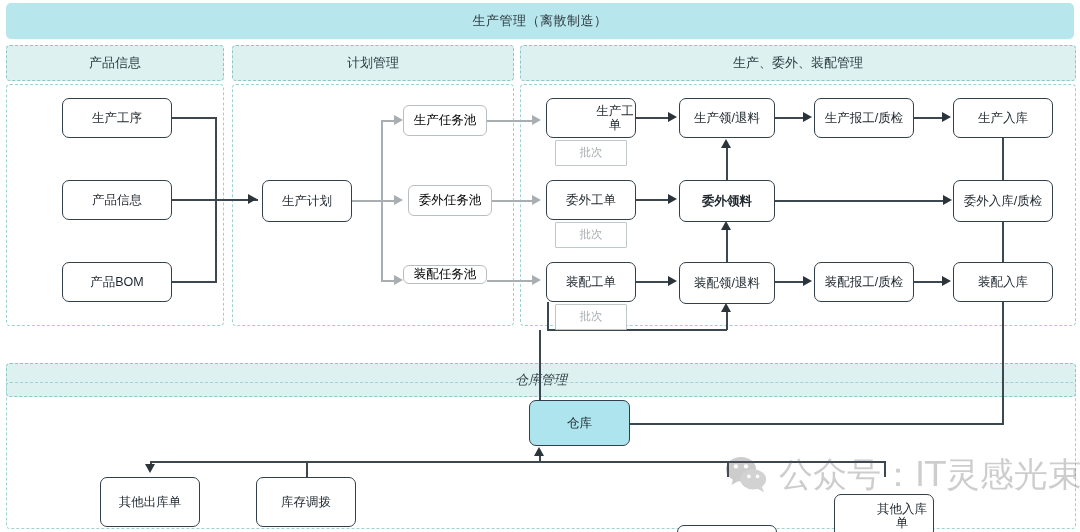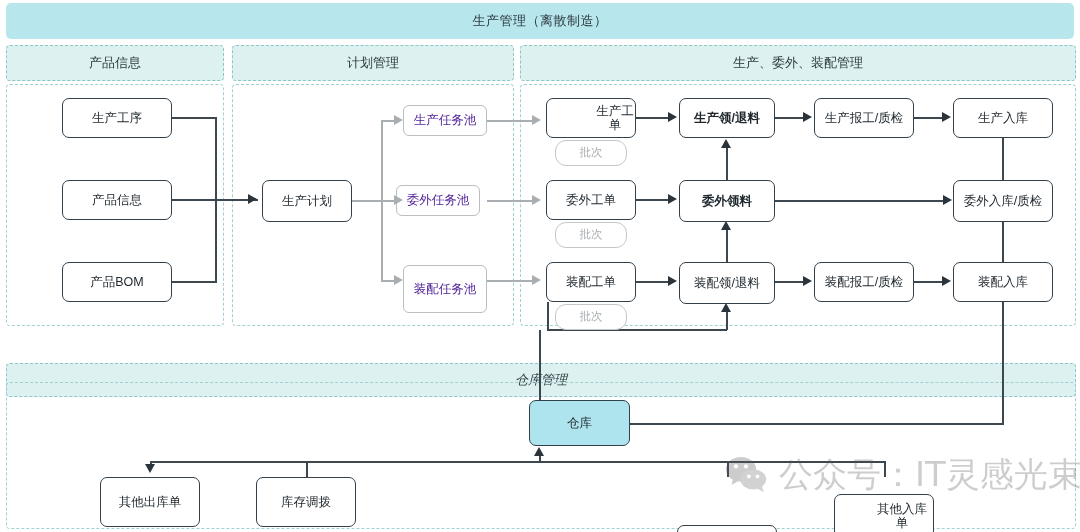--- a/index.html
+++ b/index.html
@@ -42,28 +42,28 @@
     border:1.6px solid #31404a;
     border-radius:7px;
     background:#ffffff;
     display:flex;align-items:center;justify-content:center;
     font-size:12.5px;color:#1d262c;
     text-align:center;line-height:1.15;
     z-index:5;
   }
   .node.ghost{
     border:1.4px solid #b9bec2;
-    color:#4c1d95;
+    color:#000000;
     border-radius:6px;
     z-index:3;
   }
   .node.batch{
     border:1.2px solid #c2c7ca;
     color:#a9aeb2;
-    border-radius:11px;
+    border-radius:1px;
     font-size:11.5px;
     z-index:2;
   }
   .node.accent{
     background:#aee4ee;
     border:1.6px solid #31404a;
     margin-left:40px;
   }
 
   
@@ -124,22 +124,22 @@
   <div class="ln h gray" style="left:352px;top:200px;width:30px;"></div>
   <div class="ln v gray" style="left:381px;top:121px;height:160px;"></div>
   <div class="ln h gray" style="left:381px;top:120px;width:17px;"></div>
   <div class="ln h gray" style="left:381px;top:200px;width:17px;"></div>
   <div class="ln h gray" style="left:381px;top:280px;width:17px;"></div>
   <div class="ar r gray" style="left:394px;top:115px;"></div>
   <div class="ar r gray" style="left:394px;top:195px;"></div>
   <div class="ar r gray" style="left:394px;top:275px;"></div>
 
   <div class="node ghost" style="left:403px;top:105px;width:84px;height:31px;">生产任务池</div>
-  <div class="node ghost" style="left:396px;top:185px;width:84px;height:31px;">委外任务池</div>
-  <div class="node ghost" style="left:403px;top:265px;width:84px;height:48px;">装配任务池</div>
+  <div class="node ghost" style="left:408px;top:185px;width:84px;height:31px;">委外任务池</div>
+  <div class="node ghost" style="left:403px;top:265px;width:84px;height:19px;">装配任务池</div>
 
   <div class="ln h gray" style="left:487px;top:120px;width:47px;"></div>
   <div class="ln h gray" style="left:487px;top:200px;width:47px;"></div>
   <div class="ln h gray" style="left:487px;top:280px;width:47px;"></div>
   <div class="ar r gray" style="left:532px;top:115px;"></div>
   <div class="ar r gray" style="left:532px;top:195px;"></div>
   <div class="ar r gray" style="left:532px;top:275px;"></div>
 
   <div class="node batch" style="left:555px;top:140px;width:72px;height:26px;">批次</div>
   <div class="node" style="left:546px;top:98px;width:90px;height:40px;padding-left:48px;">生产工单</div>
@@ -150,21 +150,21 @@
   <div class="node batch" style="left:555px;top:304px;width:72px;height:26px;">批次</div>
   <div class="node" style="left:546px;top:262px;width:90px;height:40px;">装配工单</div>
 
   <div class="ln h" style="left:636px;top:117px;width:36px;"></div>
   <div class="ar r" style="left:668px;top:112px;"></div>
   <div class="ln h" style="left:636px;top:199px;width:36px;"></div>
   <div class="ar r" style="left:668px;top:194px;"></div>
   <div class="ln h" style="left:636px;top:281px;width:36px;"></div>
   <div class="ar r" style="left:668px;top:276px;"></div>
 
-  <div class="node" style="left:679px;top:98px;width:96px;height:40px;font-weight:bold;">生产领/退料</div>
+  <div class="node" style="left:679px;top:98px;width:96px;height:40px;">生产领/退料</div>
   <div class="node" style="left:679px;top:180px;width:96px;height:42px;font-weight:bold;">委外领料</div>
   <div class="node" style="left:679px;top:262px;width:96px;height:42px;">装配领/退料</div>
 
   <div class="ln v" style="left:726px;top:147px;height:34px;"></div>
   <div class="ar u" style="left:721px;top:139px;"></div>
 
   <div class="ln v" style="left:726px;top:229px;height:34px;"></div>
   <div class="ar u" style="left:721px;top:221px;"></div>
 
   <div class="ln v" style="left:547px;top:302px;height:29px;"></div>

